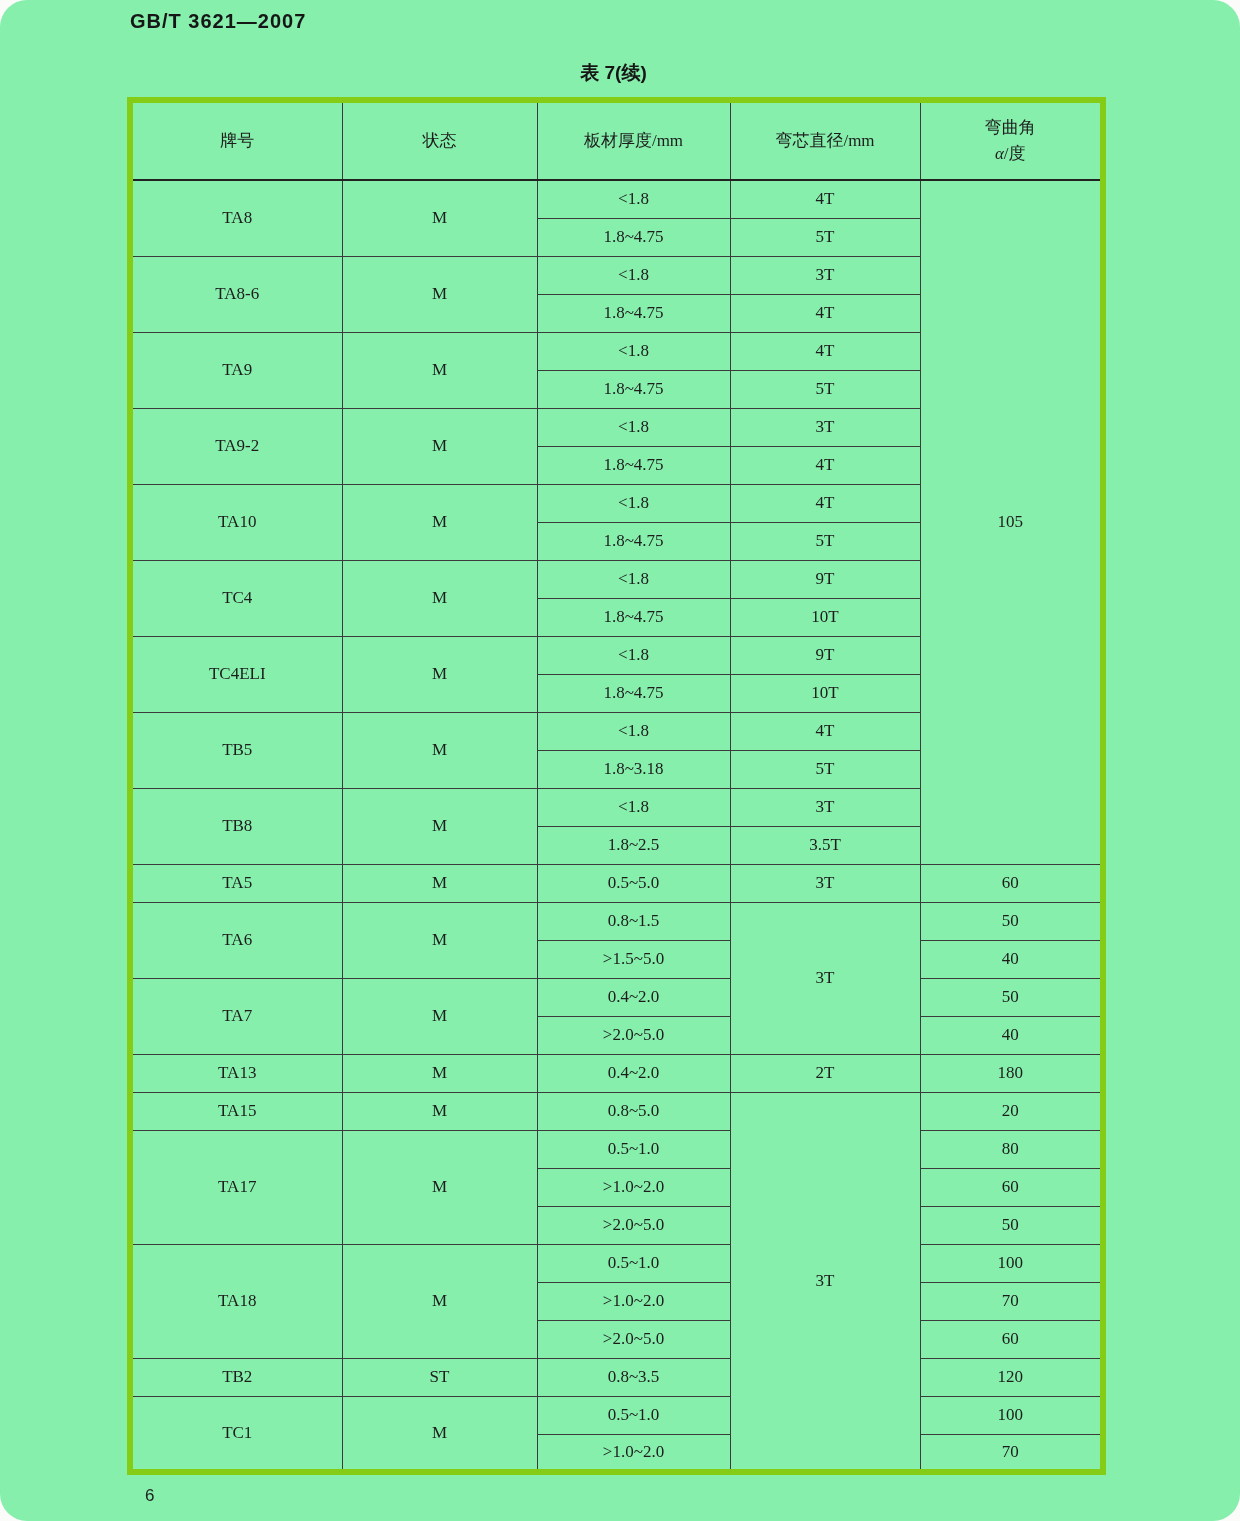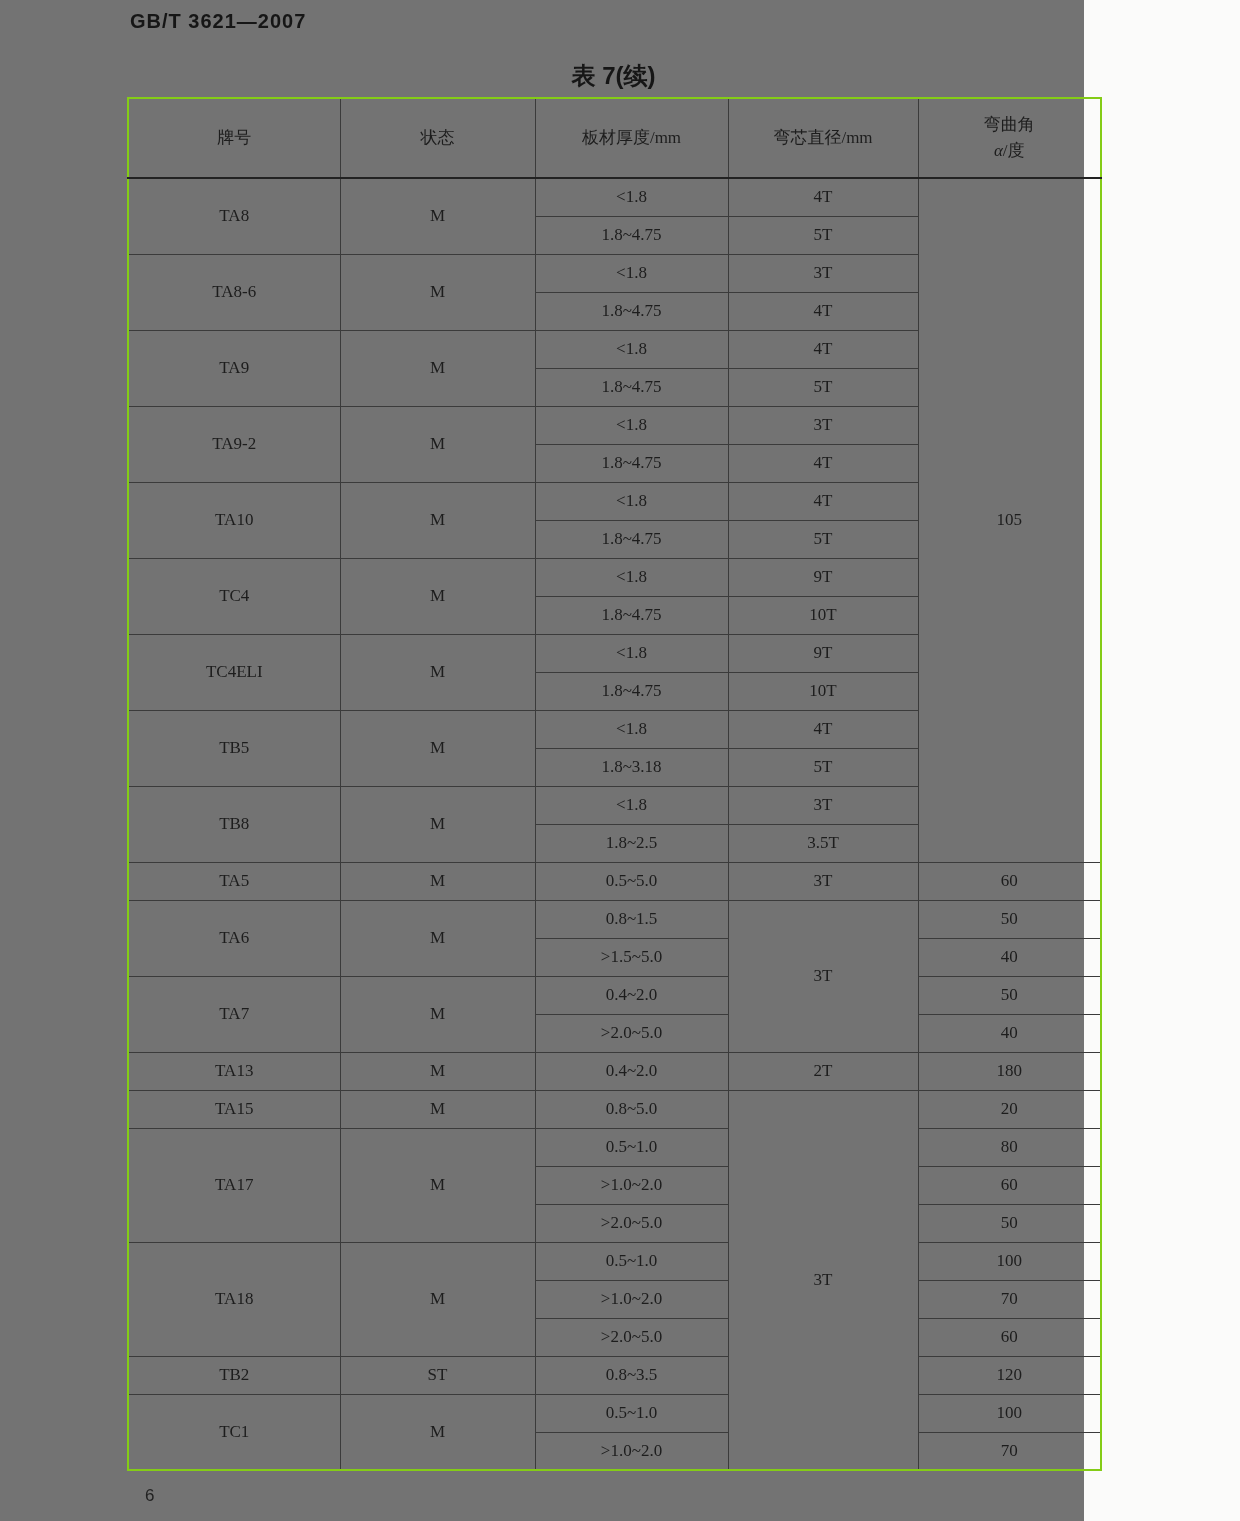--- a/index.html
+++ b/index.html
@@ -7,53 +7,54 @@
     padding: 0;
     background: #fbfbfa;
     width: 1240px;
     height: 1521px;
     font-family: "Liberation Serif", "DejaVu Serif", serif;
     color: #1d1d1d;
     position: relative;
   }
   .page {
     position: relative;
-    width: 1084px;
+    width: 1240px;
     height: 1521px;
-    background: #737373;
+    background: #86efac;
+    border-radius: 27px;
   }
   .doc-code {
     position: absolute;
     left: 130px;
     top: 10px;
     font-family: "Liberation Sans", "DejaVu Sans", sans-serif;
     font-weight: bold;
     font-size: 20px;
     letter-spacing: 1px;
     color: #161616;
   }
   .table-title {
     position: absolute;
     left: 127px;
     width: 973px;
     top: 60px;
     text-align: center;
     font-family: "Liberation Sans", "DejaVu Sans", sans-serif;
     font-weight: bold;
-    font-size: 24px;
+    font-size: 19px;
     color: #161616;
   }
   table.std-table {
     position: absolute;
     left: 127px;
     top: 97px;
     width: 973px;
     border-collapse: collapse;
     table-layout: fixed;
-    border: 2px solid #84cc16;
+    border: 6px solid #84cc16;
   }
   .std-table th, .std-table td {
     border: 1px solid #3b3b3b;
     text-align: center;
     vertical-align: middle;
     padding: 0 4px;
     font-size: 17px;
     color: #1d1d1d;
     font-weight: normal;
   }

